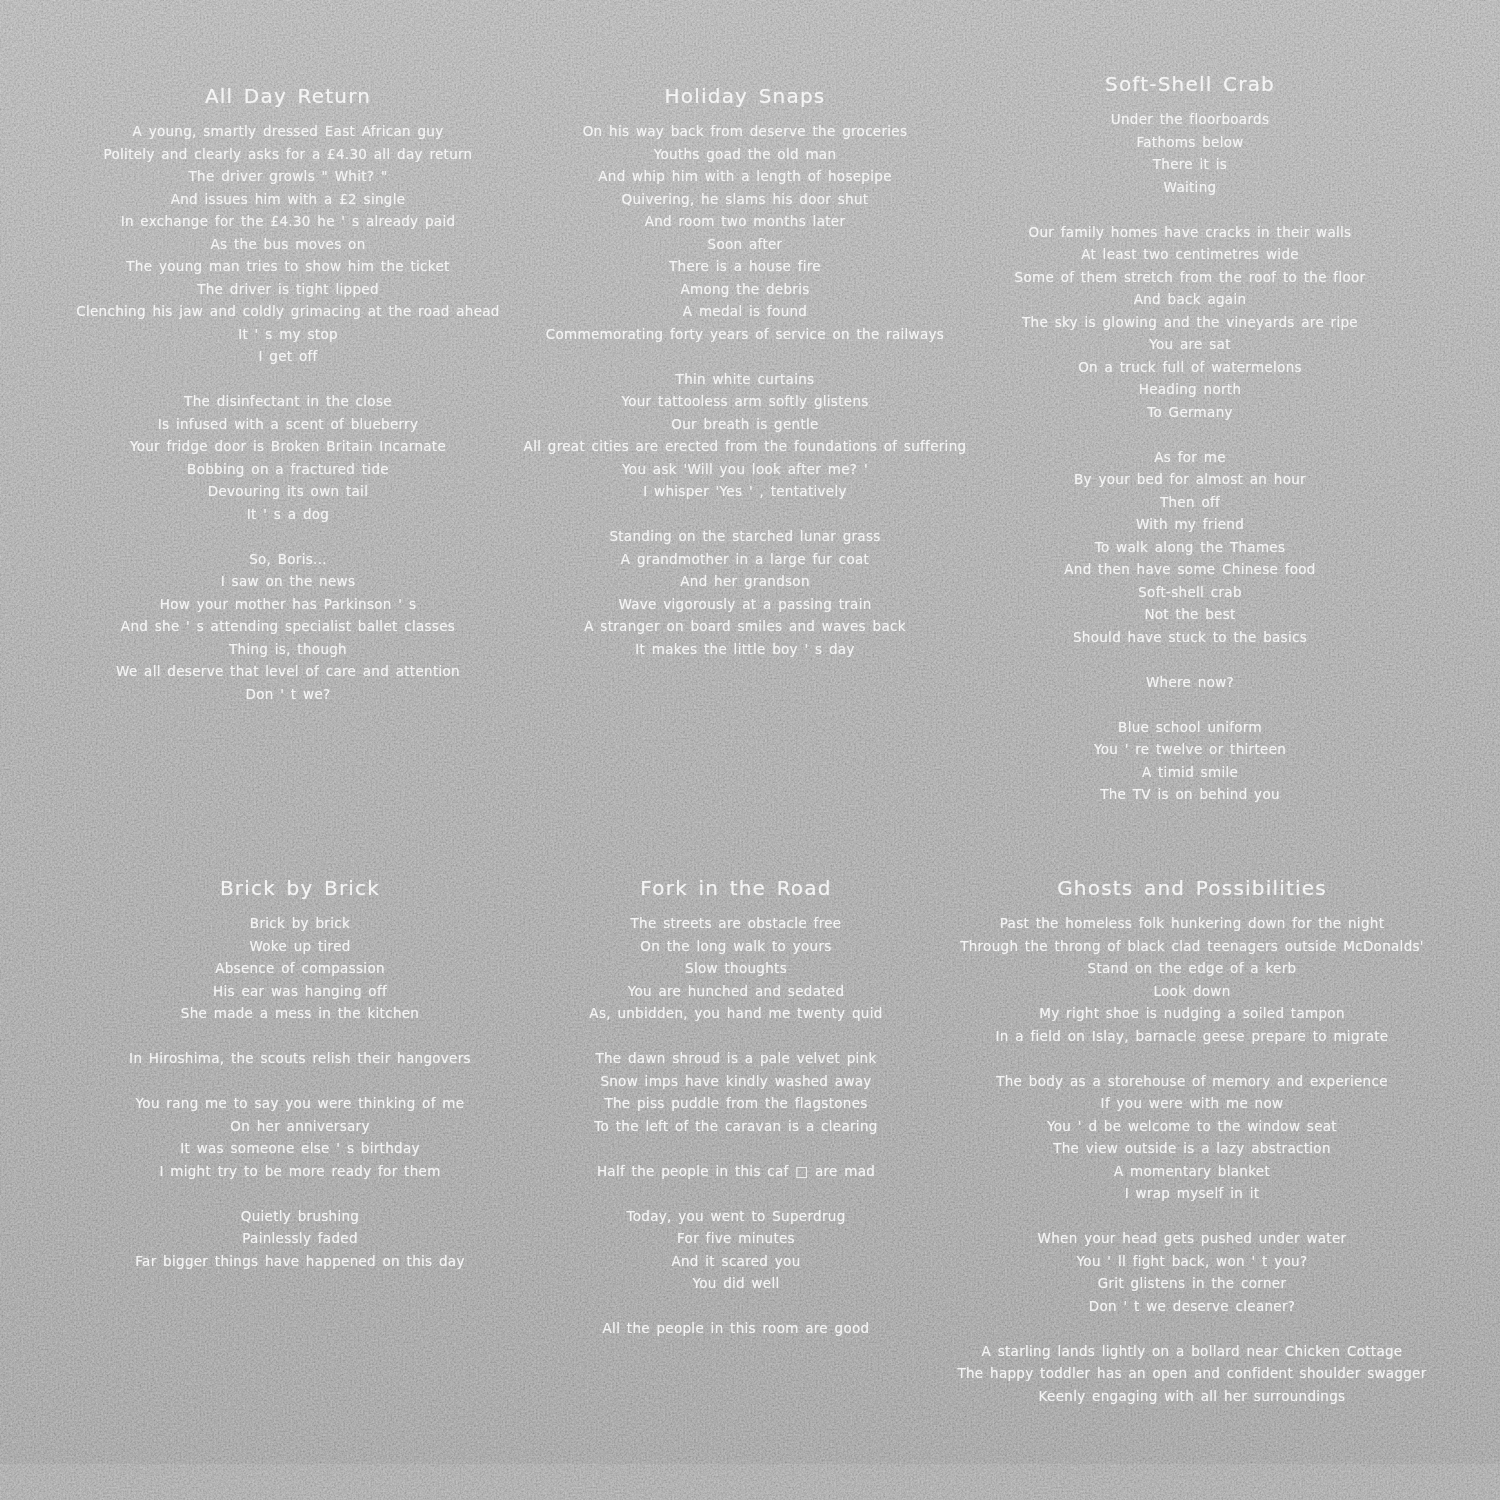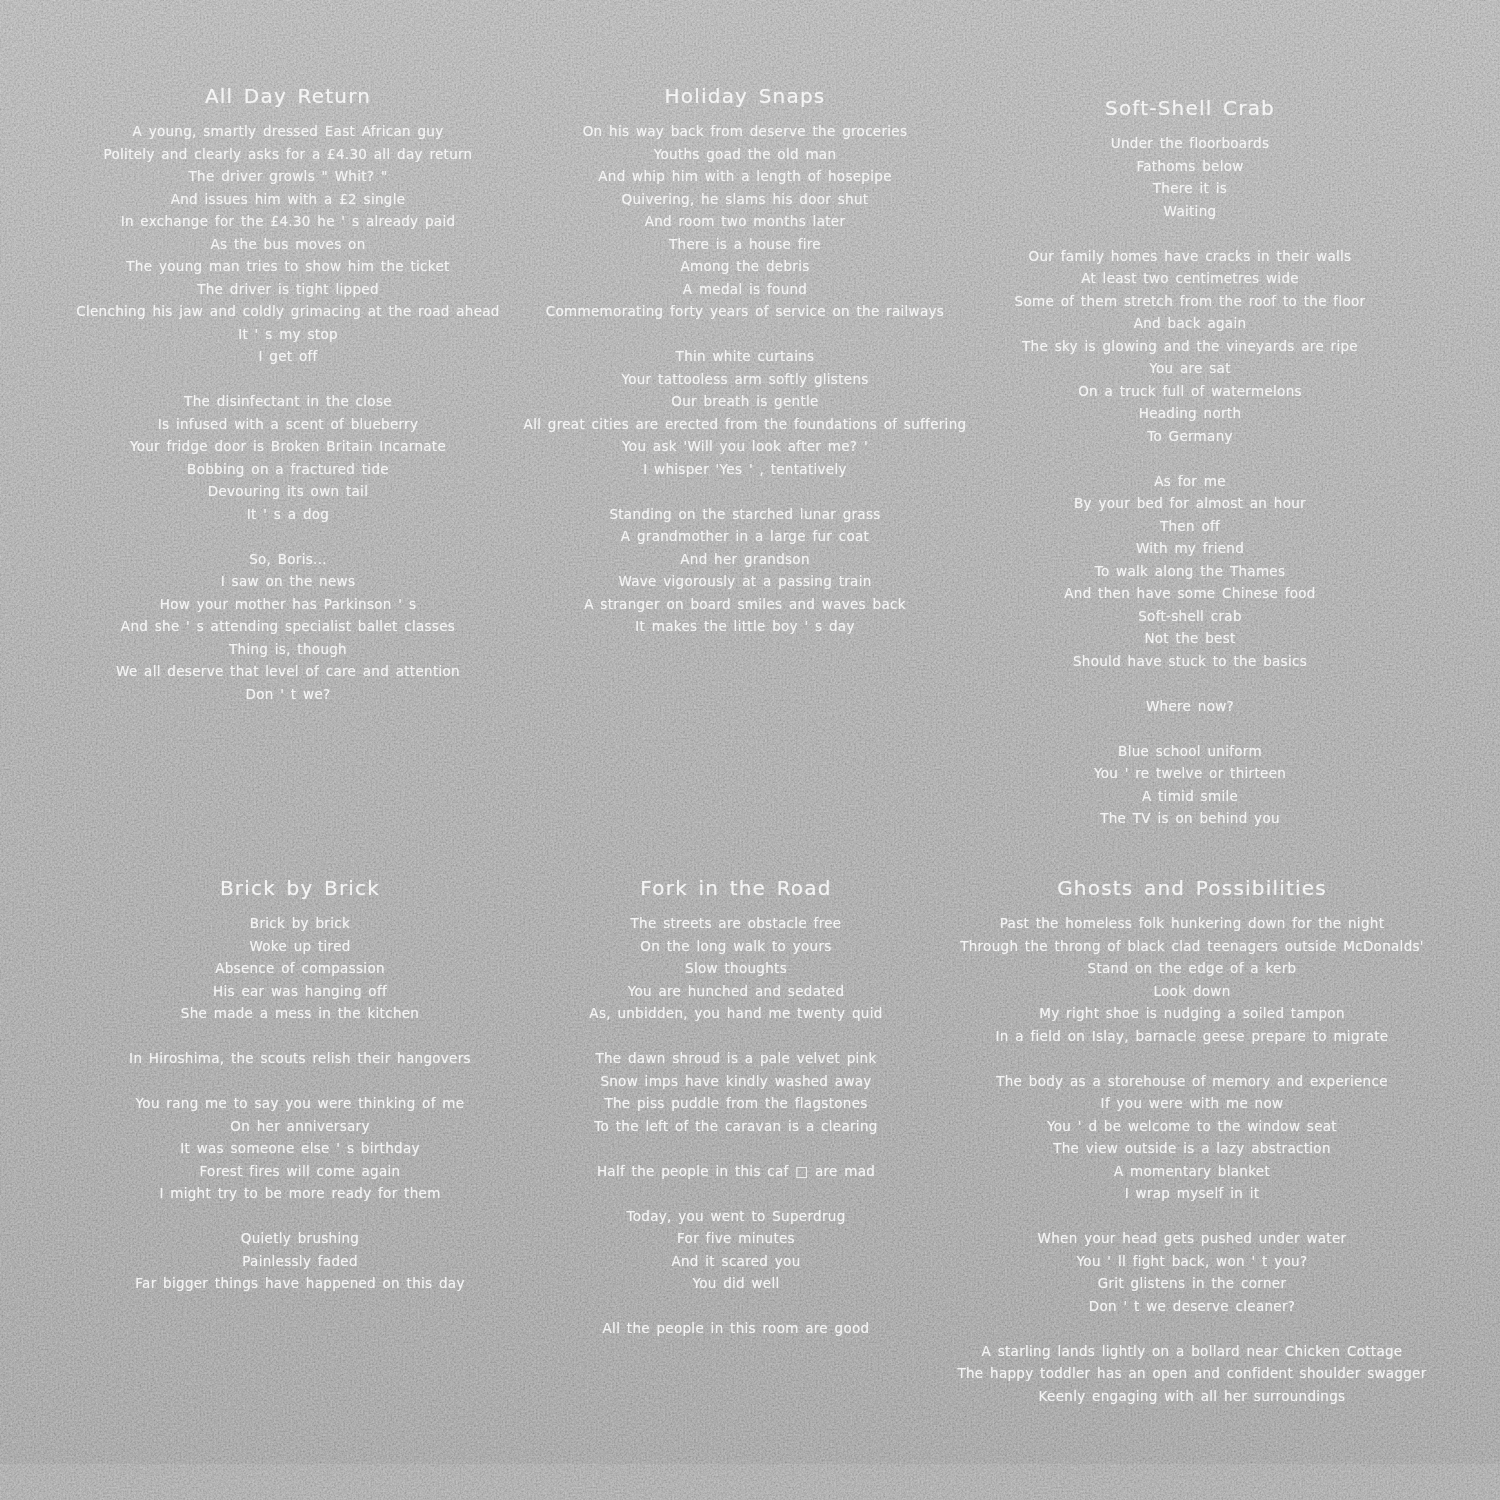--- a/index.html
+++ b/index.html
@@ -21,21 +21,21 @@
   }
   .song-title{
     font-size:20px;line-height:32px;margin:0;padding:0;
     font-weight:normal;letter-spacing:1.2px;word-spacing:3px;
   }
   .stanza{margin:8px;}
   .stanza + .stanza{margin-top:22.5px;}
   .line{font-size:13.5px;line-height:22.5px;white-space:nowrap;}
   #song-0{left:33px;top:80px;width:510px;}
   #song-1{left:480px;top:80px;width:530px;}
-  #song-2{left:950px;top:92px;width:480px;}
+  #song-2{left:950px;top:68px;width:480px;}
   #song-3{left:60px;top:872px;width:480px;}
   #song-4{left:521px;top:872px;width:430px;}
   #song-5{left:930px;top:872px;width:524px;}
 </style>
 </head>
 <body style="--bg-top: #bdbdbd; --bg-mid: #aeaeae; --bg-bottom: #a1a1a1; --ink: #f4f4f4;">
 
 <div class="sheet">
   <svg class="grain" width="1500" height="1500" aria-hidden="true">
     <filter id="grainF" x="0" y="0" width="100%" height="100%">
@@ -82,20 +82,21 @@
       </div>
     </section>
   <section class="song" id="song-1">
     <h2 class="song-title">Holiday Snaps</h2>
   <div class="stanza">
         <div class="line">On his way back from deserve the groceries</div>
         <div class="line">Youths goad the old man</div>
         <div class="line">And whip him with a length of hosepipe</div>
         <div class="line">Quivering, he slams his door shut</div>
         <div class="line">And room two months later</div>
+        <div class="line">Soon after</div>
         <div class="line">There is a house fire</div>
         <div class="line">Among the debris</div>
         <div class="line">A medal is found</div>
         <div class="line">Commemorating forty years of service on the railways</div>
       </div>
       <div class="stanza">
         <div class="line">Thin white curtains</div>
         <div class="line">Your tattooless arm softly glistens</div>
         <div class="line">Our breath is gentle</div>
         <div class="line">All great cities are erected from the foundations of suffering</div>
@@ -160,21 +161,20 @@
         <div class="line">His ear was hanging off</div>
         <div class="line">She made a mess in the kitchen</div>
       </div>
       <div class="stanza">
         <div class="line">In Hiroshima, the scouts relish their hangovers</div>
       </div>
       <div class="stanza">
         <div class="line">You rang me to say you were thinking of me</div>
         <div class="line">On her anniversary</div>
         <div class="line">It was someone else ' s birthday</div>
-        <div class="line">Forest fires will come again</div>
         <div class="line">I might try to be more ready for them</div>
       </div>
       <div class="stanza">
         <div class="line">Quietly brushing</div>
         <div class="line">Painlessly faded</div>
         <div class="line">Far bigger things have happened on this day</div>
       </div>
     </section>
   <section class="song" id="song-4">
     <h2 class="song-title">Fork in the Road</h2>

